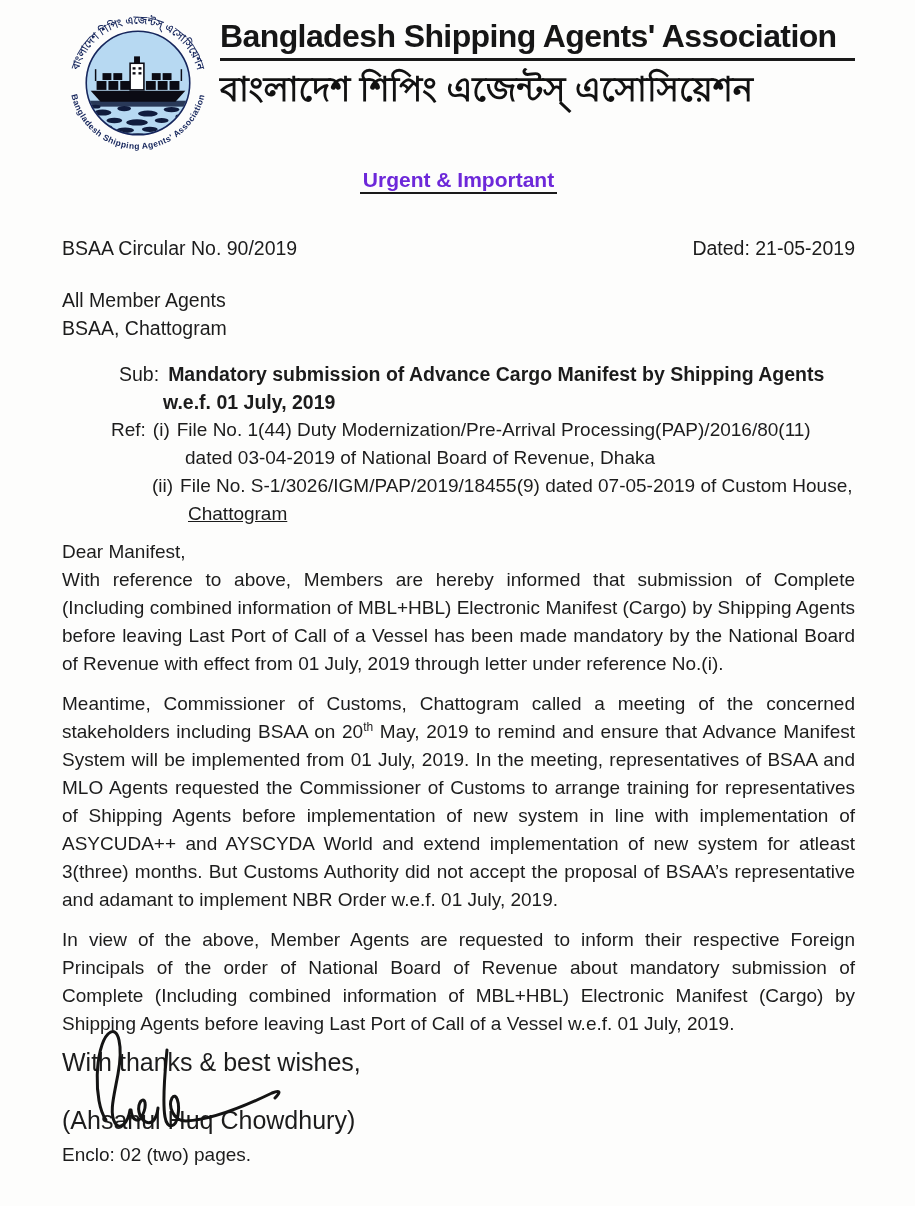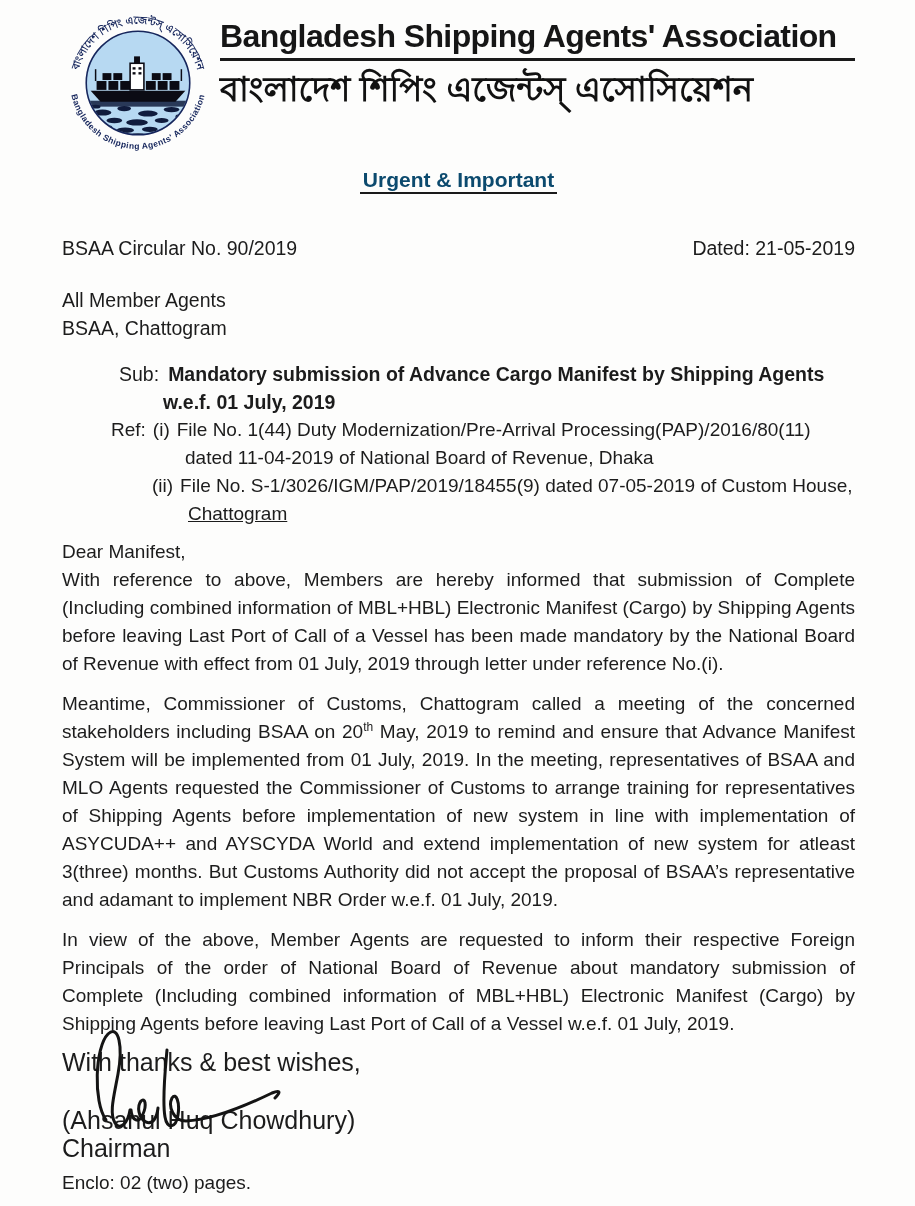--- a/index.html
+++ b/index.html
@@ -12,21 +12,21 @@
   
   .letterhead { position:relative; height:144px; }
   .logo-wrap { position:absolute; left:0; top:2px; width:152px; height:140px; }
   .title-block { margin-left:158px; padding-top:8px; }
   .org-en { font-size:32px; font-weight:bold; letter-spacing:-0.6px; white-space:nowrap; color:#161616; }
   .title-divider { border:none; border-top:3px solid #1a1a1a; margin:3px 0 2px 0; width:100%; }
   .org-bn { font-size:34px; font-weight:bold; white-space:nowrap; color:#111; }
   
   .urgent-row { text-align:center; margin-top:14px; height:30px; }
   .urgent-row span {
-    font-size:21px; font-weight:bold; color:#0c4a6e;
+    font-size:21px; font-weight:bold; color:#6d28d9;
     border-bottom:2.5px solid #1a1a1a; padding:0 3px 1px 3px;
   }
   
   .meta-row { display:flex; justify-content:space-between; margin-top:36px; font-size:19.5px; line-height:28px; }
   .recipient { margin-top:24px; font-size:19.5px; line-height:28px; }
   
   .subject { margin-left:57px; margin-top:18px; font-size:19.5px; line-height:28px; }
   .subject .row1 { display:flex; }
   .subject .sub-label { font-weight:normal; margin-right:9px; }
   .subject .sub-text { font-weight:bold; }
@@ -147,21 +147,21 @@
     </div>
     <div class="row2">w.e.f. 01 July, 2019</div>
   </div>
 
   <div class="ref">
     <div class="row">
       <span class="ref-label">Ref:</span>
       <span class="marker">(i)</span>
       <span>File No. 1(44) Duty Modernization/Pre-Arrival Processing(PAP)/2016/80(11)</span>
     </div>
-    <div class="r2">dated 11-04-2019 of National Board of Revenue, Dhaka</div>
+    <div class="r2">dated 03-04-2019 of National Board of Revenue, Dhaka</div>
     <div class="row r3">
       <span class="marker">(ii)</span>
       <span>File No. S-1/3026/IGM/PAP/2019/18455(9) dated 07-05-2019 of Custom House,</span>
     </div>
     <div class="r4">Chattogram</div>
   </div>
 
   <div class="body-text">
     <div class="salutation">Dear Manifest,</div>
 
@@ -175,18 +175,17 @@
   <div class="closing">
     <svg class="sig-svg" width="232" height="108" viewBox="0 0 232 108">
       <g fill="none" stroke="#141414" stroke-width="3" stroke-linecap="round">
         <path d="M30,98 C17,80 19,25 32,12 C43,2 47,25 42,52 C38,74 33,91 39,101 C44,109 52,101 54,88"></path>
         <path d="M55,88 C56,99 63,102 67,92 C71,83 69,75 65,79 C61,84 62,96 70,100 C77,103 81,95 82,86"></path>
         <path d="M91,28 C89,50 86,78 89,95 C91,108 100,106 102,93 C104,80 100,70 96,76 C92,84 97,99 110,99 C134,98 165,86 196,71 C203,68 206,69 199,76"></path>
       </g>
     </svg>
     <div>With thanks &amp; best wishes,</div>
     <div class="signer-name">(Ahsanul Huq Chowdhury)</div>
-    <div>Chairman</div>
   </div>
 
   <div class="enclosure">Enclo: 02 (two) pages.</div>
 
 </div>
 
 </body></html>

